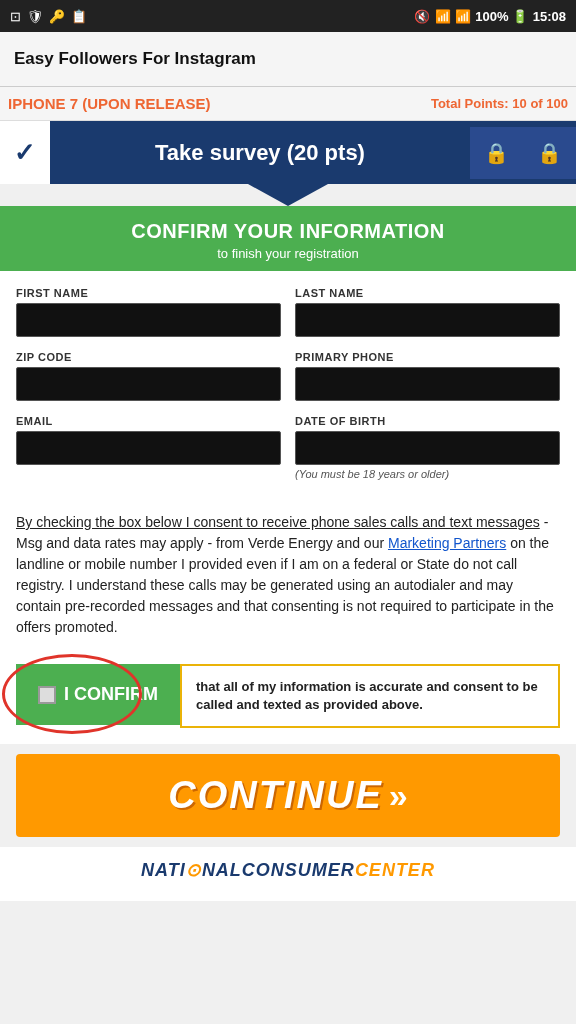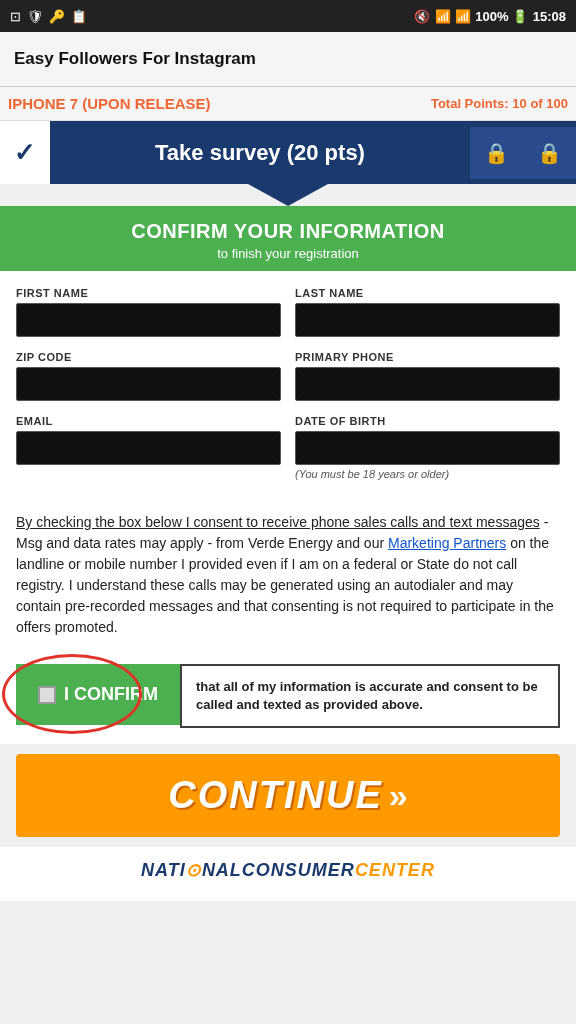--- a/index.html
+++ b/index.html
@@ -220,21 +220,21 @@
     }
     .confirm-checkbox {
       width: 18px;
       height: 18px;
       background: #ddd;
       border: 2px solid #999;
       display: inline-block;
       flex-shrink: 0;
     }
     .confirm-text-box {
-      border: 2px solid #404040;
+      border: 2px solid #eab308;
       padding: 12px 14px;
       font-size: 13px;
       font-weight: bold;
       color: #222;
       line-height: 1.4;
       flex: 1;
     }
 
     
     .continue-btn {

